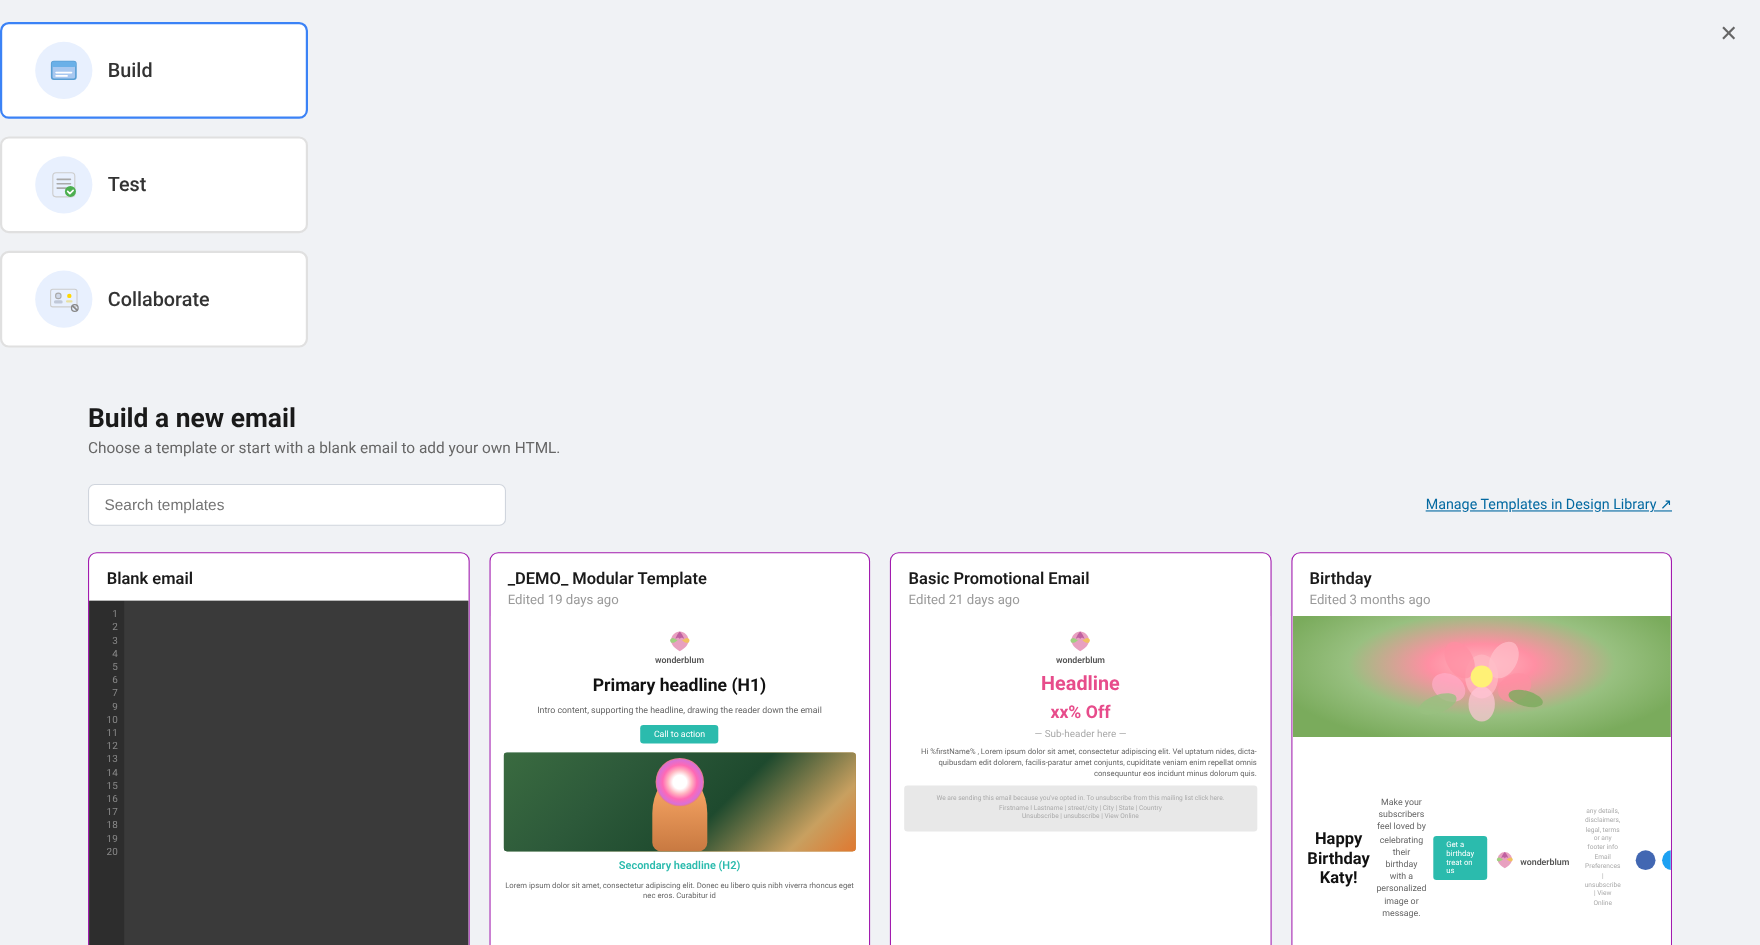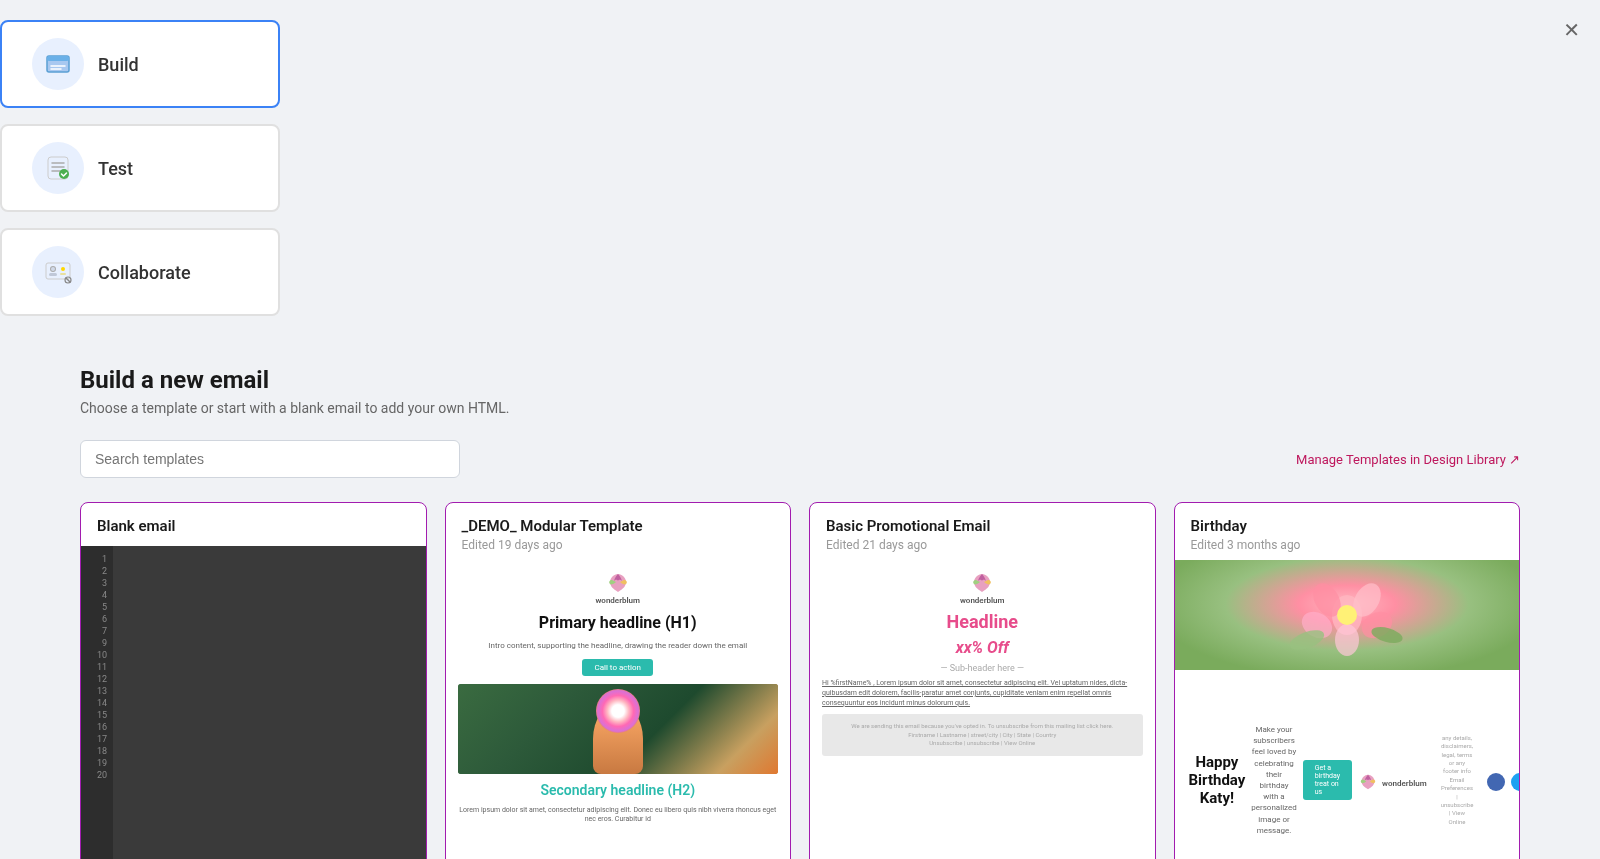--- a/index.html
+++ b/index.html
@@ -85,21 +85,22 @@
       padding: 10px 14px;
       border: 1px solid #d0d5dd;
       border-radius: 6px;
       font-size: 14px;
       color: #999;
       outline: none;
       background: #fff;
     }
     .manage-link {
       font-size: 13px;
-      color: #be185d;
+      color: #0369a1;
+      text-decoration: underline;
       cursor: pointer;
       display: flex;
       align-items: center;
       gap: 4px;
     }
     .templates-grid {
       display: grid;
       grid-template-columns: repeat(4, 1fr);
       gap: 18px;
     }
@@ -188,21 +189,21 @@
       height: 90px;
       background: linear-gradient(135deg, #4a7c59 0%, #2d5a27 40%, #8b6914 70%, #c4741a 100%);
       border-radius: 3px;
       position: relative;
       overflow: hidden;
       display: flex;
       align-items: center;
       justify-content: center;
     }
     .preview-h2 {
-      font-size: 14px;
+      font-size: 10px;
       font-weight: 600;
       color: #2bbbad;
       text-align: center;
     }
     .preview-body-text2 {
       font-size: 7px;
       text-align: center;
       color: #666;
       line-height: 1.3;
     }
@@ -221,33 +222,31 @@
       font-size: 18px;
       font-weight: 700;
       color: #e74c8b;
       text-align: center;
     }
     .promo-offer {
       font-size: 16px;
       font-weight: 700;
       color: #e74c8b;
       text-align: right;
-      font-style: italic;
     }
     .promo-sub {
       font-size: 9px;
       color: #aaa;
       text-align: right;
     }
     .promo-body {
       font-size: 7px;
       color: #666;
-      text-align: left;
+      text-align: right;
       line-height: 1.4;
-      text-decoration: underline;
     }
     .promo-footer {
       background: #e8e8e8;
       width: 100%;
       padding: 8px;
       border-radius: 3px;
       font-size: 6px;
       color: #aaa;
       text-align: center;
       line-height: 1.4;

